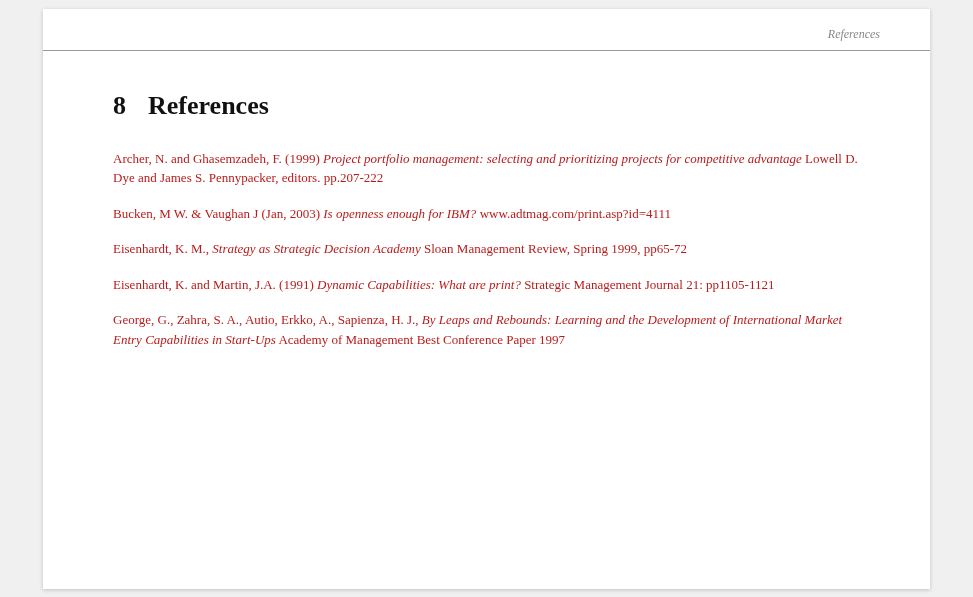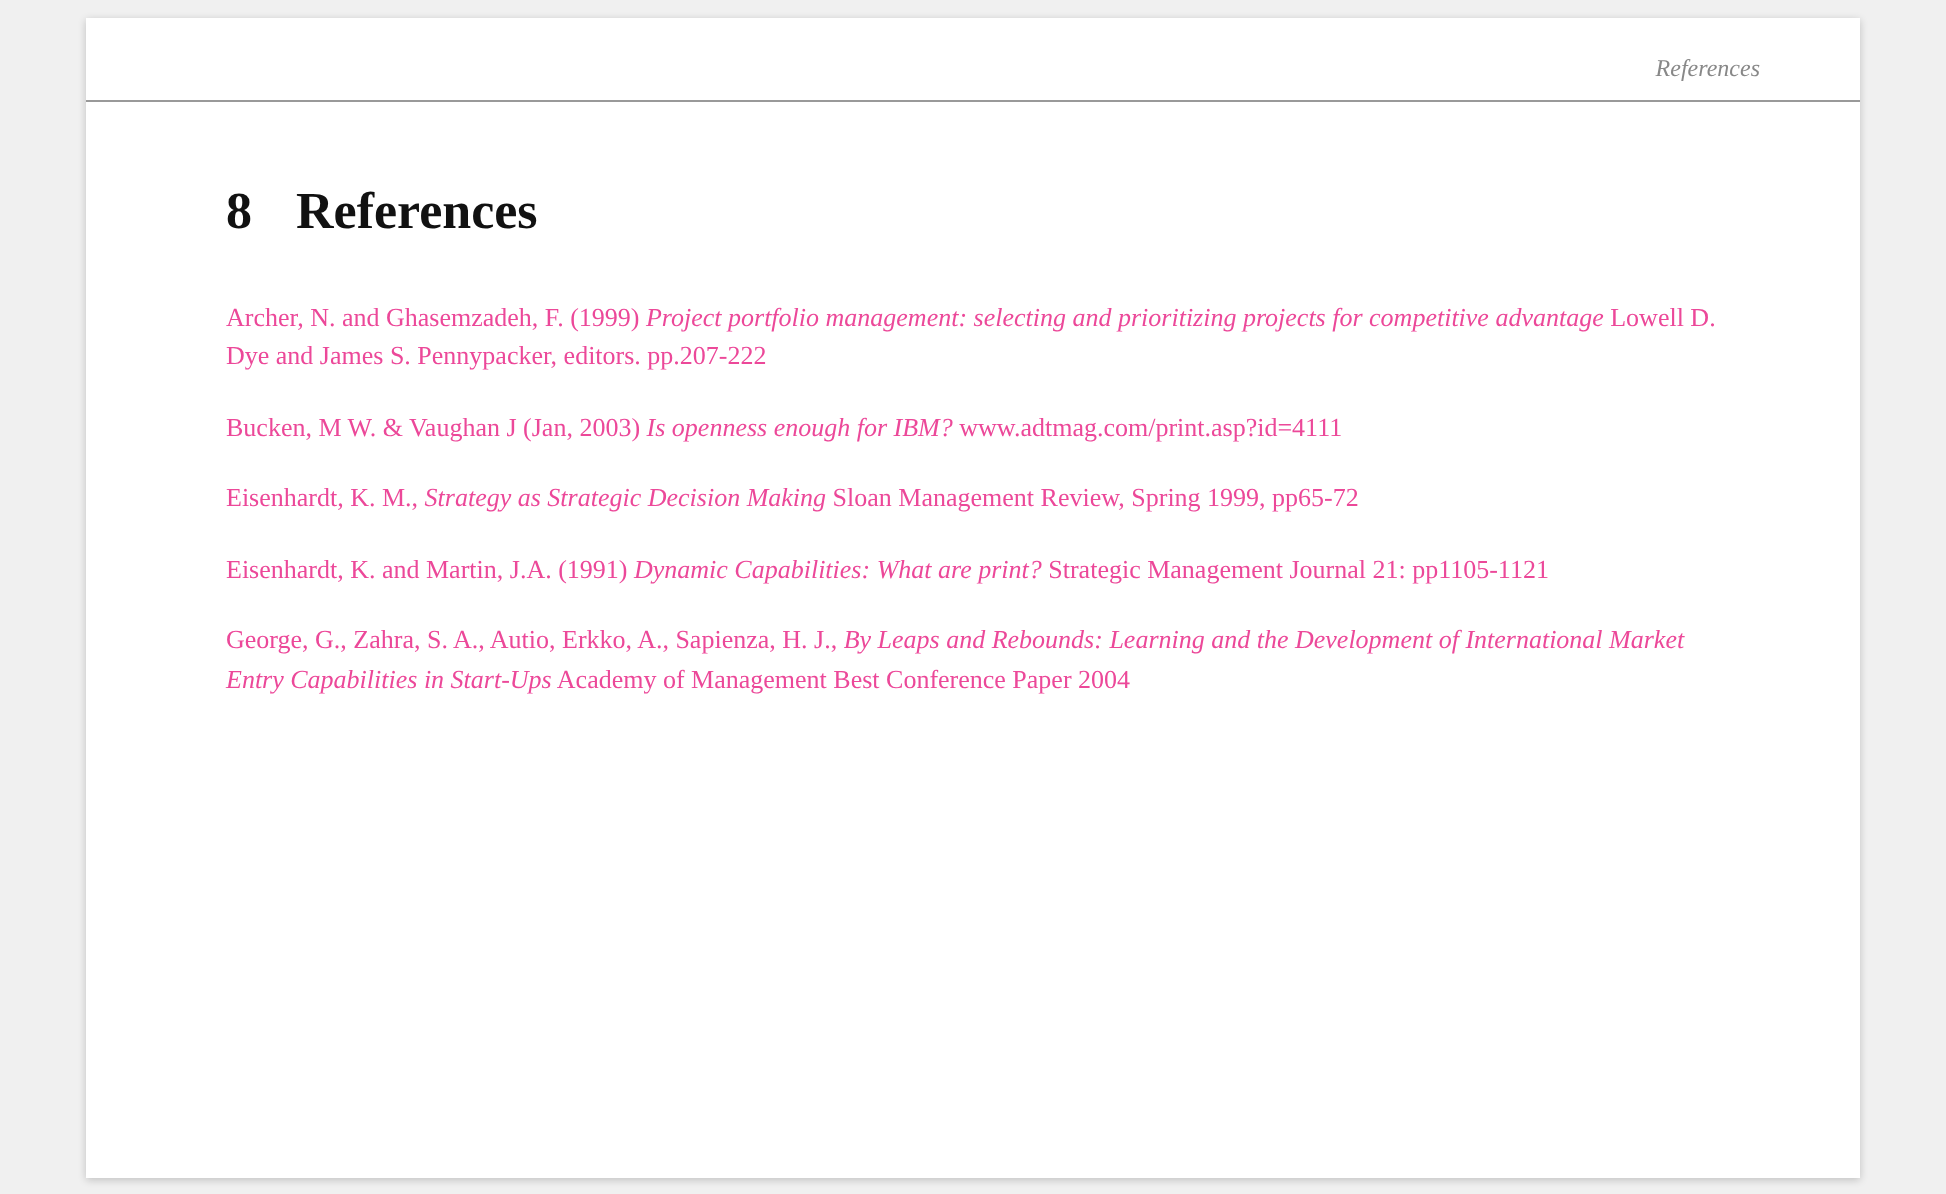--- a/index.html
+++ b/index.html
@@ -70,21 +70,21 @@
 
     .references-list {
       list-style: none;
       padding: 0;
     }
 
     .reference-item {
       margin-bottom: 16px;
       font-size: 13px;
       line-height: 1.5;
-      color: #ec4899;
+      color: #b91c1c;
       font-family: 'Times New Roman', Times, serif;
     }
 
     .ref-italic {
       font-style: italic;
     }
 
     .ref-normal {
       font-style: normal;
     }
@@ -99,18 +99,18 @@
 
   <div class="content">
     <div class="chapter-heading">
       <span class="chapter-number">8</span>
       <span class="chapter-title">References</span>
     </div>
 
     <ul class="references-list" id="refs-container">
     <li class="reference-item"><span class="ref-normal">Archer, N. and Ghasemzadeh, F. (1999) </span><span class="ref-italic">Project portfolio management: selecting and prioritizing projects for competitive advantage</span><span class="ref-normal"> Lowell D. Dye and James S. Pennypacker, editors. pp.207-222</span></li>
         <li class="reference-item"><span class="ref-normal">Bucken, M W. &amp; Vaughan J (Jan, 2003) </span><span class="ref-italic">Is openness enough for IBM?</span><span class="ref-normal"> www.adtmag.com/print.asp?id=4111</span></li>
-        <li class="reference-item"><span class="ref-normal">Eisenhardt, K. M., </span><span class="ref-italic">Strategy as Strategic Decision Making</span><span class="ref-normal"> Sloan Management Review, Spring 1999, pp65-72</span></li>
+        <li class="reference-item"><span class="ref-normal">Eisenhardt, K. M., </span><span class="ref-italic">Strategy as Strategic Decision Academy</span><span class="ref-normal"> Sloan Management Review, Spring 1999, pp65-72</span></li>
         <li class="reference-item"><span class="ref-normal">Eisenhardt, K. and Martin, J.A. (1991) </span><span class="ref-italic">Dynamic Capabilities: What are print?</span><span class="ref-normal"> Strategic Management Journal 21: pp1105-1121</span></li>
-        <li class="reference-item"><span class="ref-normal">George, G., Zahra, S. A., Autio, Erkko, A., Sapienza, H. J., </span><span class="ref-italic">By Leaps and Rebounds: Learning and the Development of International Market Entry Capabilities in Start-Ups</span><span class="ref-normal"> Academy of Management Best Conference Paper 2004</span></li>
+        <li class="reference-item"><span class="ref-normal">George, G., Zahra, S. A., Autio, Erkko, A., Sapienza, H. J., </span><span class="ref-italic">By Leaps and Rebounds: Learning and the Development of International Market Entry Capabilities in Start-Ups</span><span class="ref-normal"> Academy of Management Best Conference Paper 1997</span></li>
       </ul>
   </div>
 </div>
 
 </body></html>

